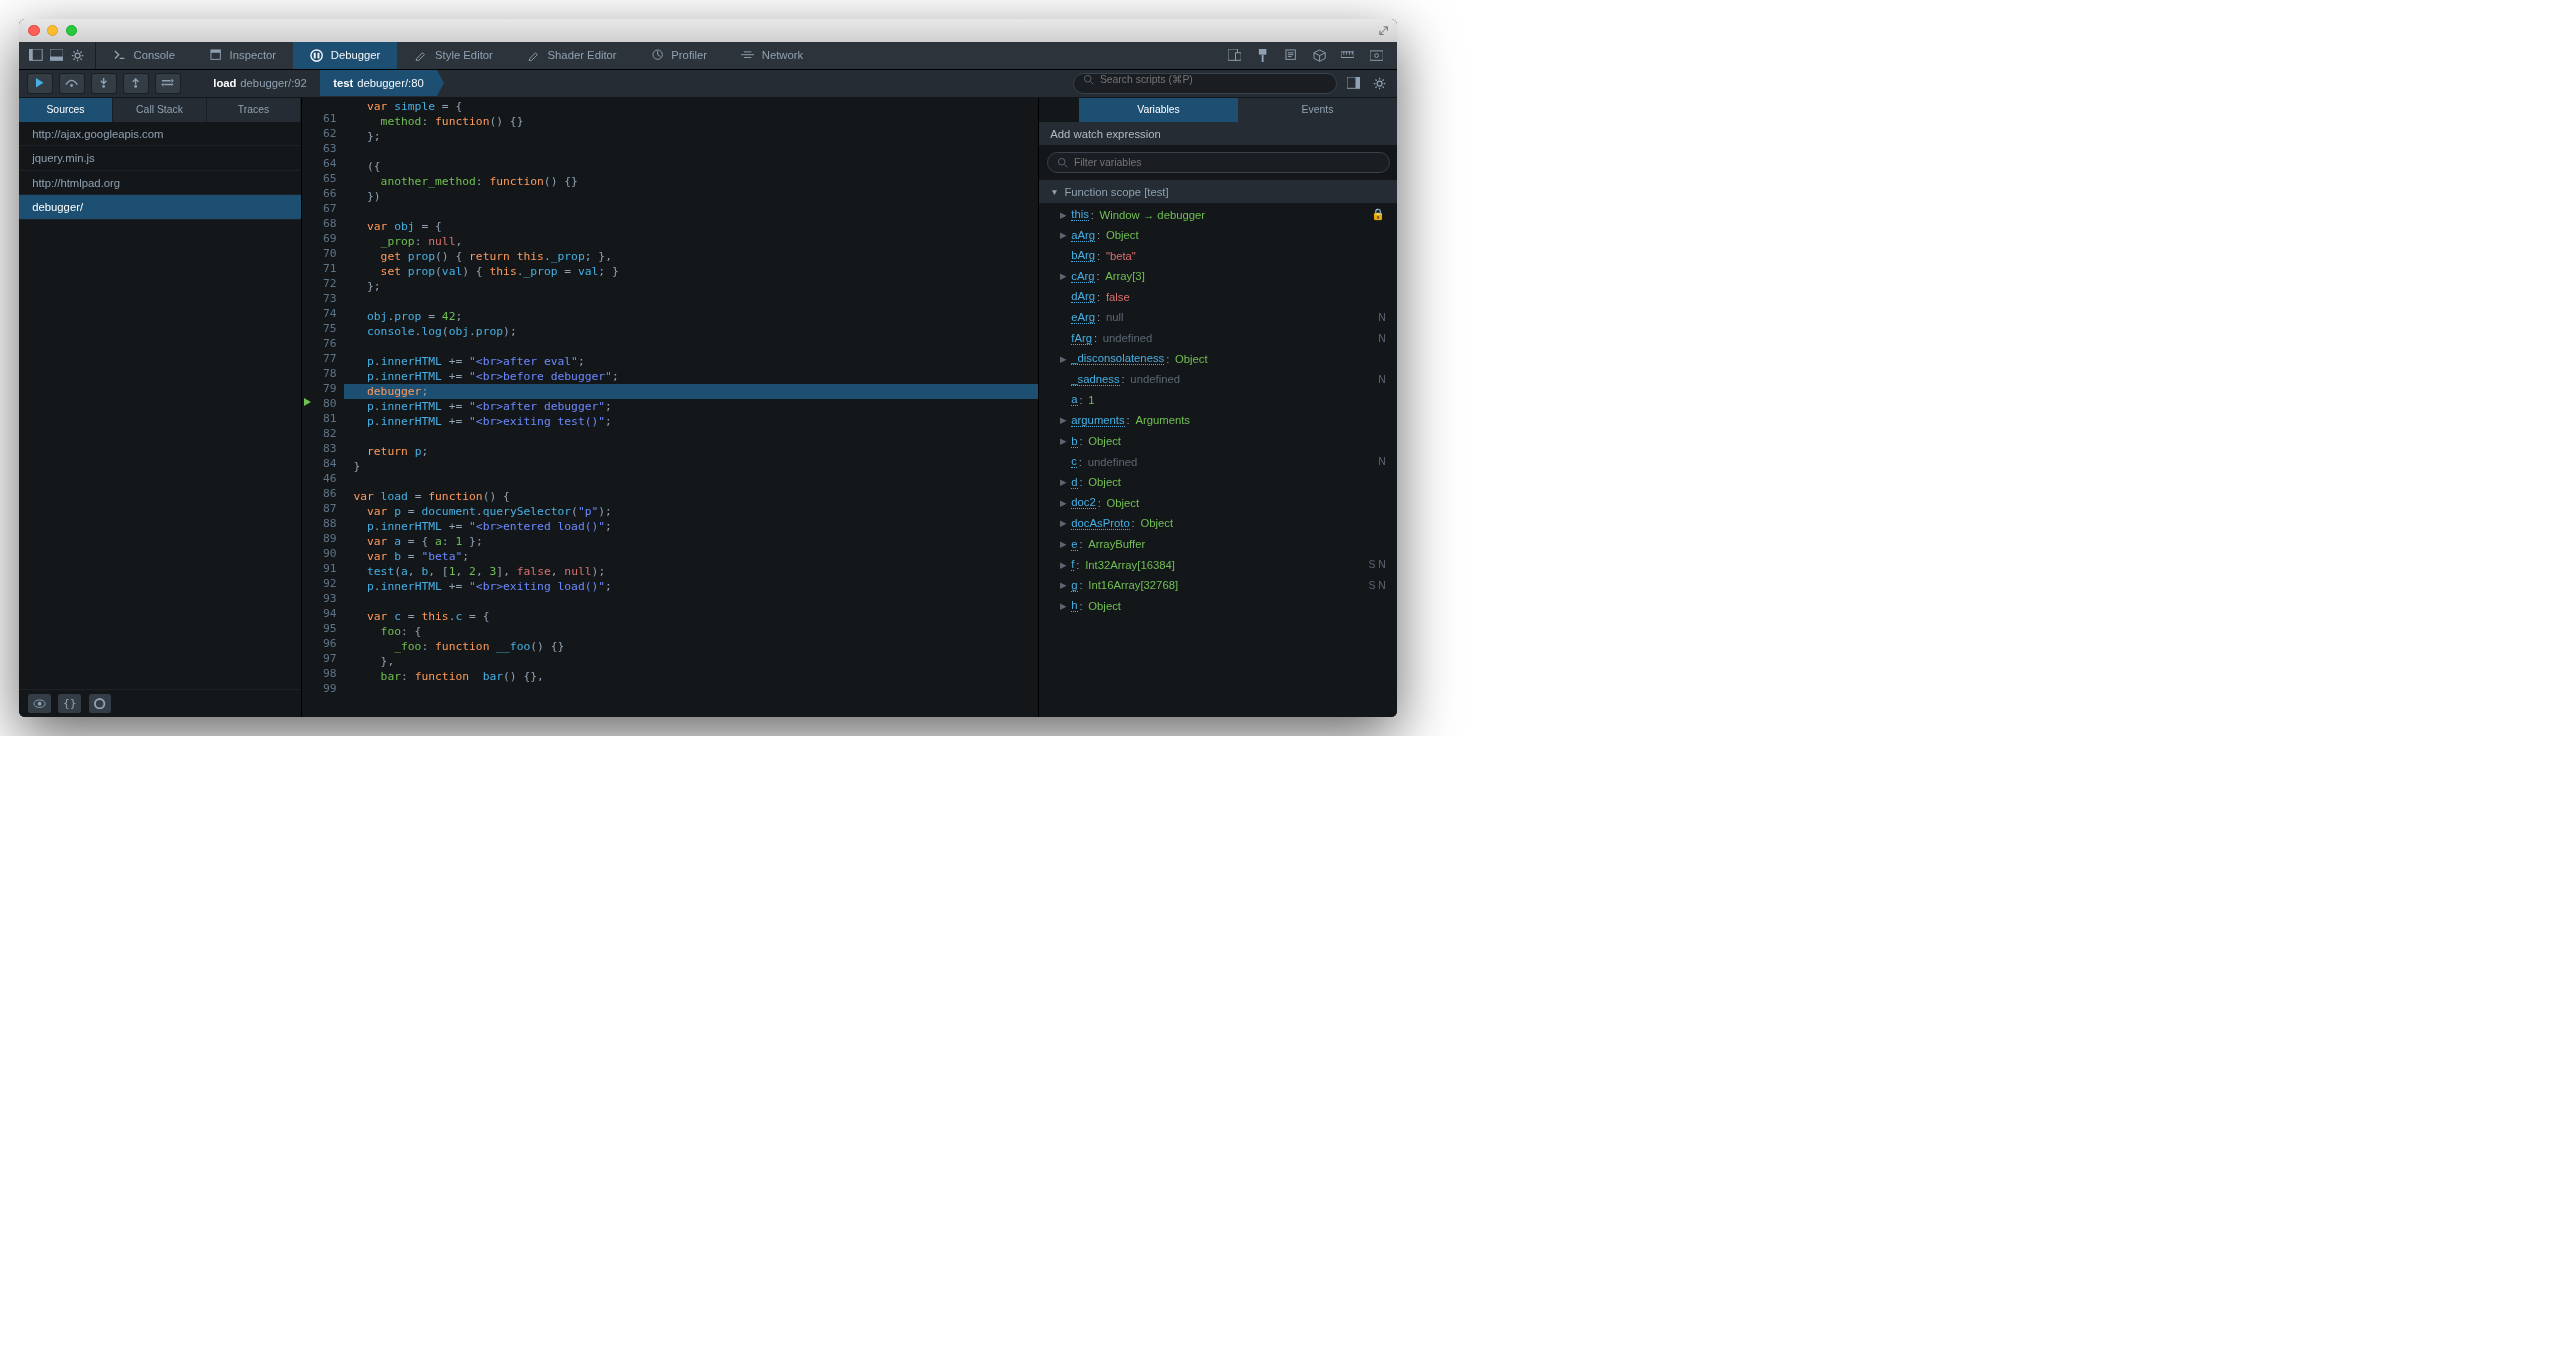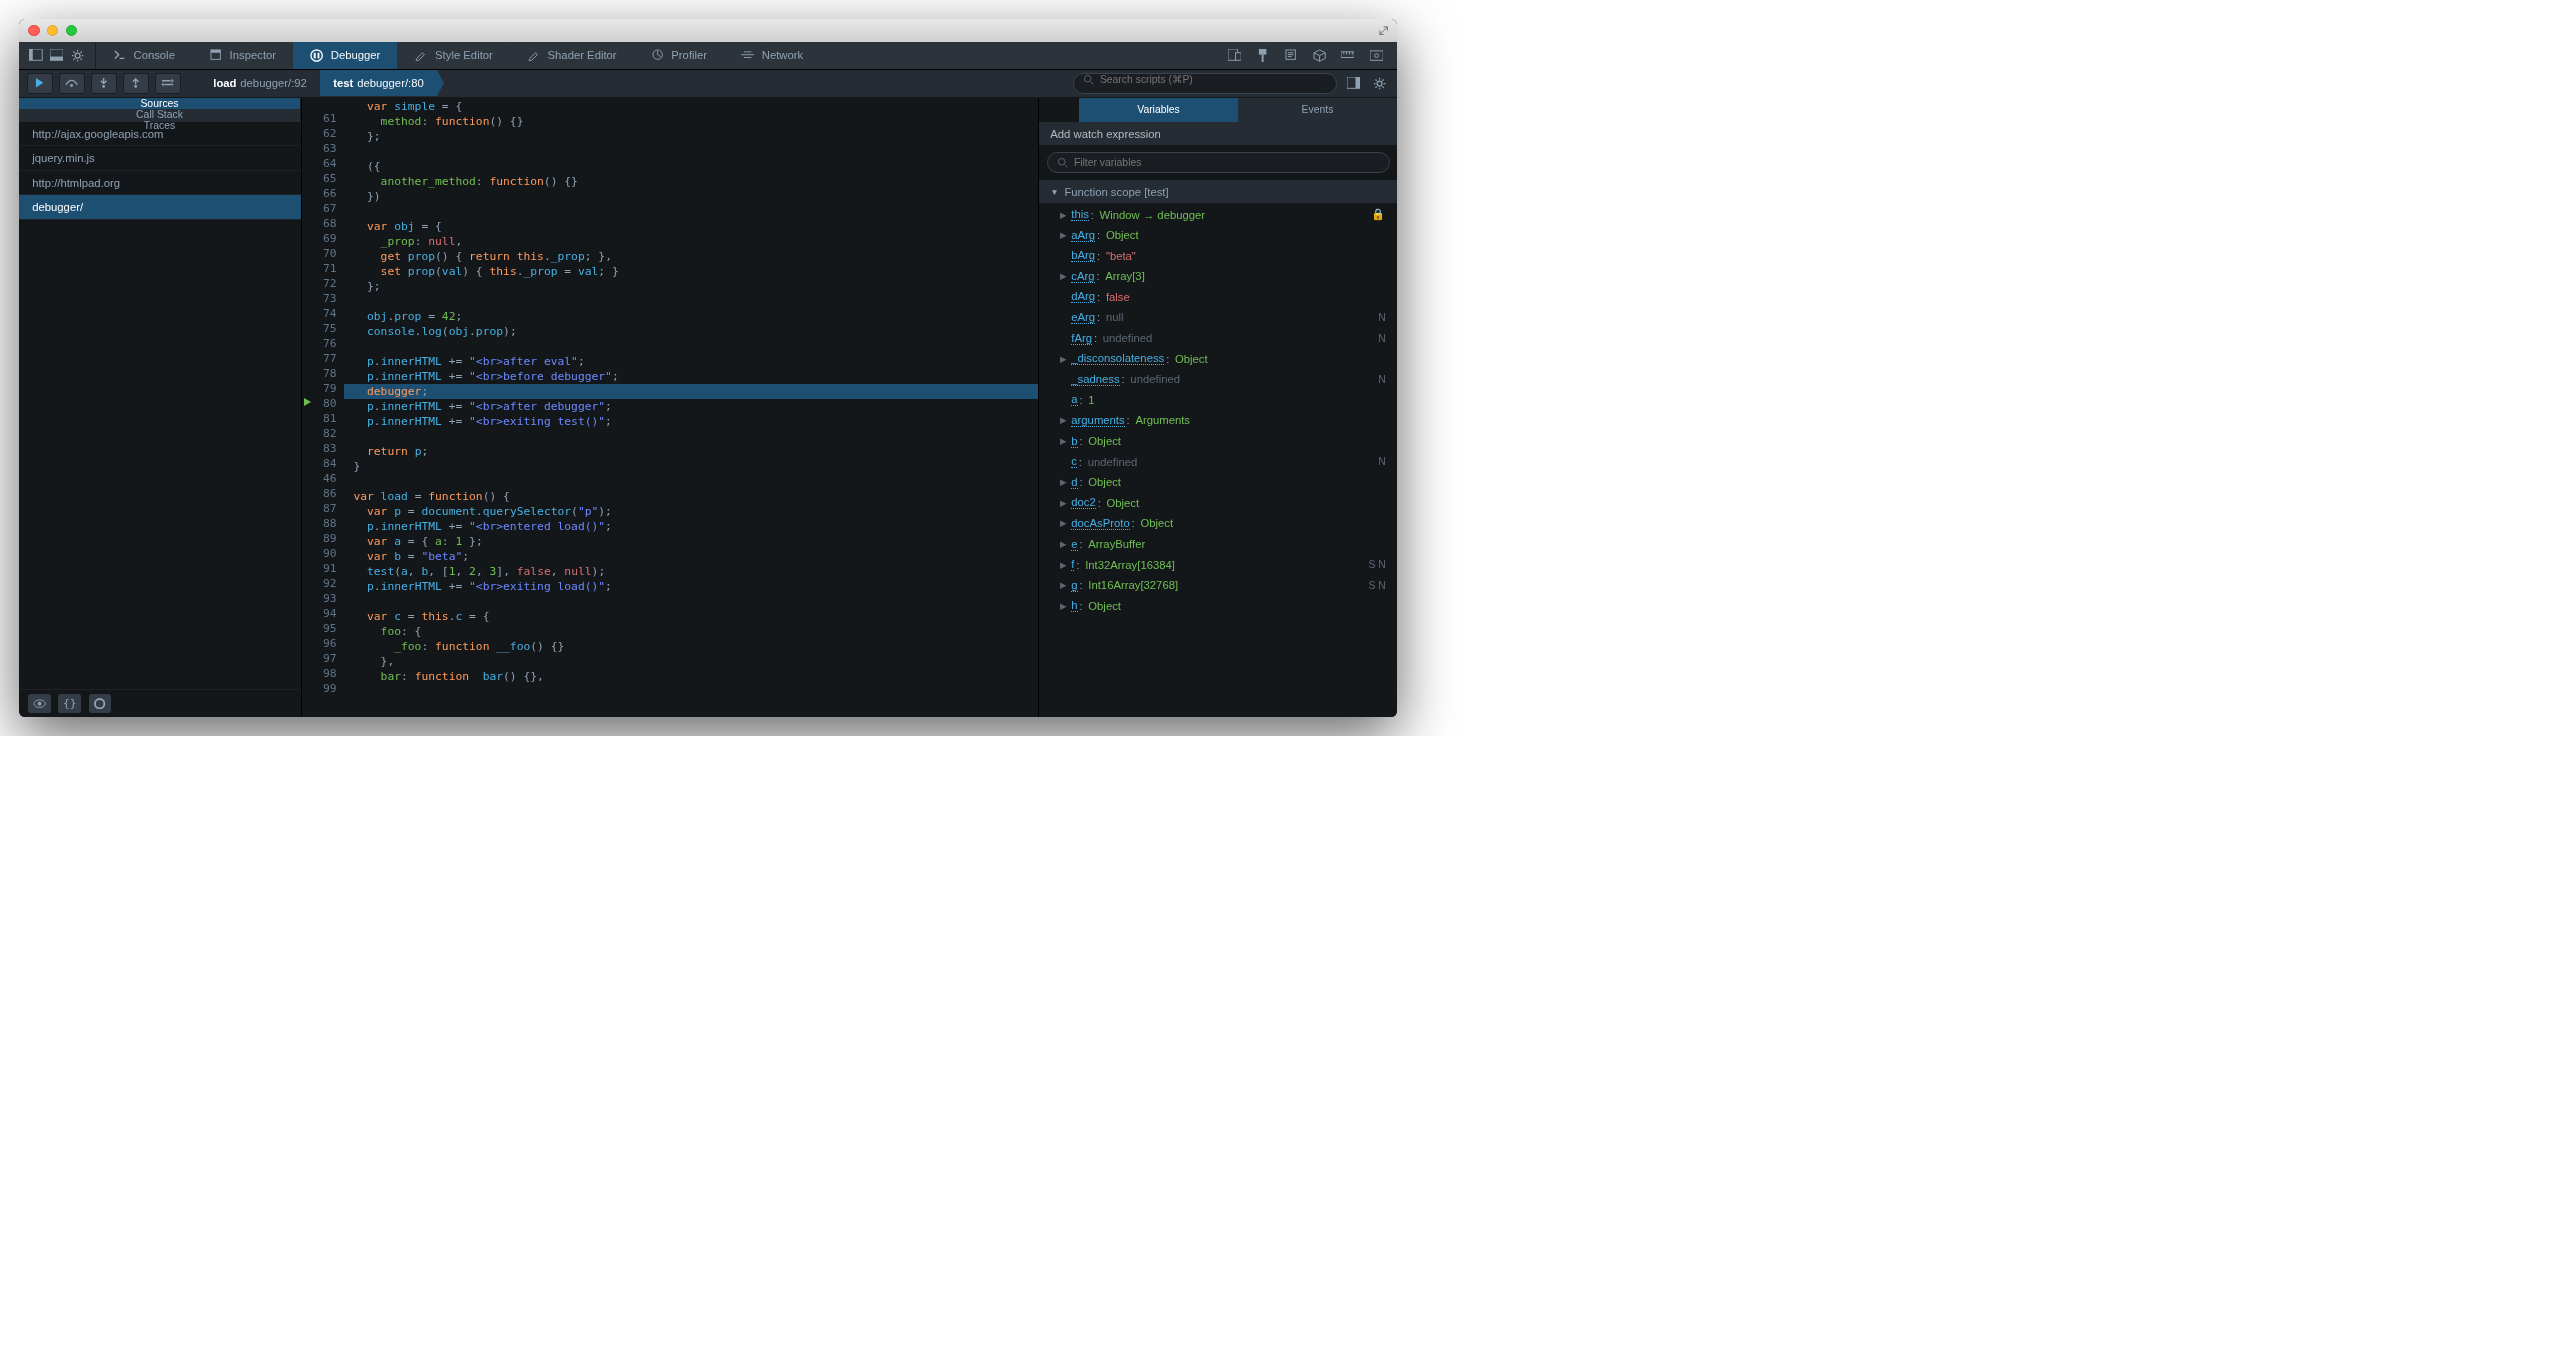--- a/index.html
+++ b/index.html
@@ -38,21 +38,21 @@
 .crumb.active::after { border-left-color: #1d4f73; }
 .search-wrap { margin-left: auto; display: flex; align-items: center; gap: 7.5px; }
 .search-box { width: 264px; height: 21px; background: #1a1d21; border: 0.9px solid #3b434c; border-radius: 10.4px; display: flex; align-items: flex-start; padding: 0 9.4px; gap: 5.7px; }
 .search-box input { background: transparent; border: none; outline: none; color: #8fa1b2; font-size: 10.4px; flex: 1; }
 
 
 .main { flex: 1; display: flex; overflow: hidden; }
 
 
 .sidebar-left { width: 283px; background: #14171a; display: flex; flex-direction: column; border-right: 0.9px solid #000; }
-.side-tabs { display: flex; height: 24.5px; background: #252c33; flex-direction: column; }
+.side-tabs { display: flex; height: 24.5px; background: #252c33; }
 .side-tab { flex: 1; display: flex; align-items: center; justify-content: center; color: #8fa1b2; font-size: 10.4px; cursor: pointer; border-right: 0.9px solid #1a1d21; }
 .side-tab.active { background: #1d4f73; color: #fff; }
 .src-list { flex: 1; overflow: auto; }
 .src-item { padding: 5.7px 13.2px; color: #8fa1b2; font-size: 11.3px; border-bottom: 0.9px solid #1e2227; cursor: pointer; }
 .src-item.sel { background: #1d4f73; color: #fff; }
 .side-bottom { height: 28px; display: flex; align-items: center; padding: 0 9.4px; gap: 7.5px; border-top: 0.9px solid #1e2227; }
 .side-bottom .ic { width: 22.6px; height: 19px; background: #343c45; border-radius: 2.8px; display: flex; align-items: center; justify-content: center; color: #8fa1b2; cursor: pointer; }
 
 
 .editor { flex: 1; display: flex; background: #14171a; overflow: hidden; font-family: Menlo, Consolas, monospace; font-size: 11.3px; }

